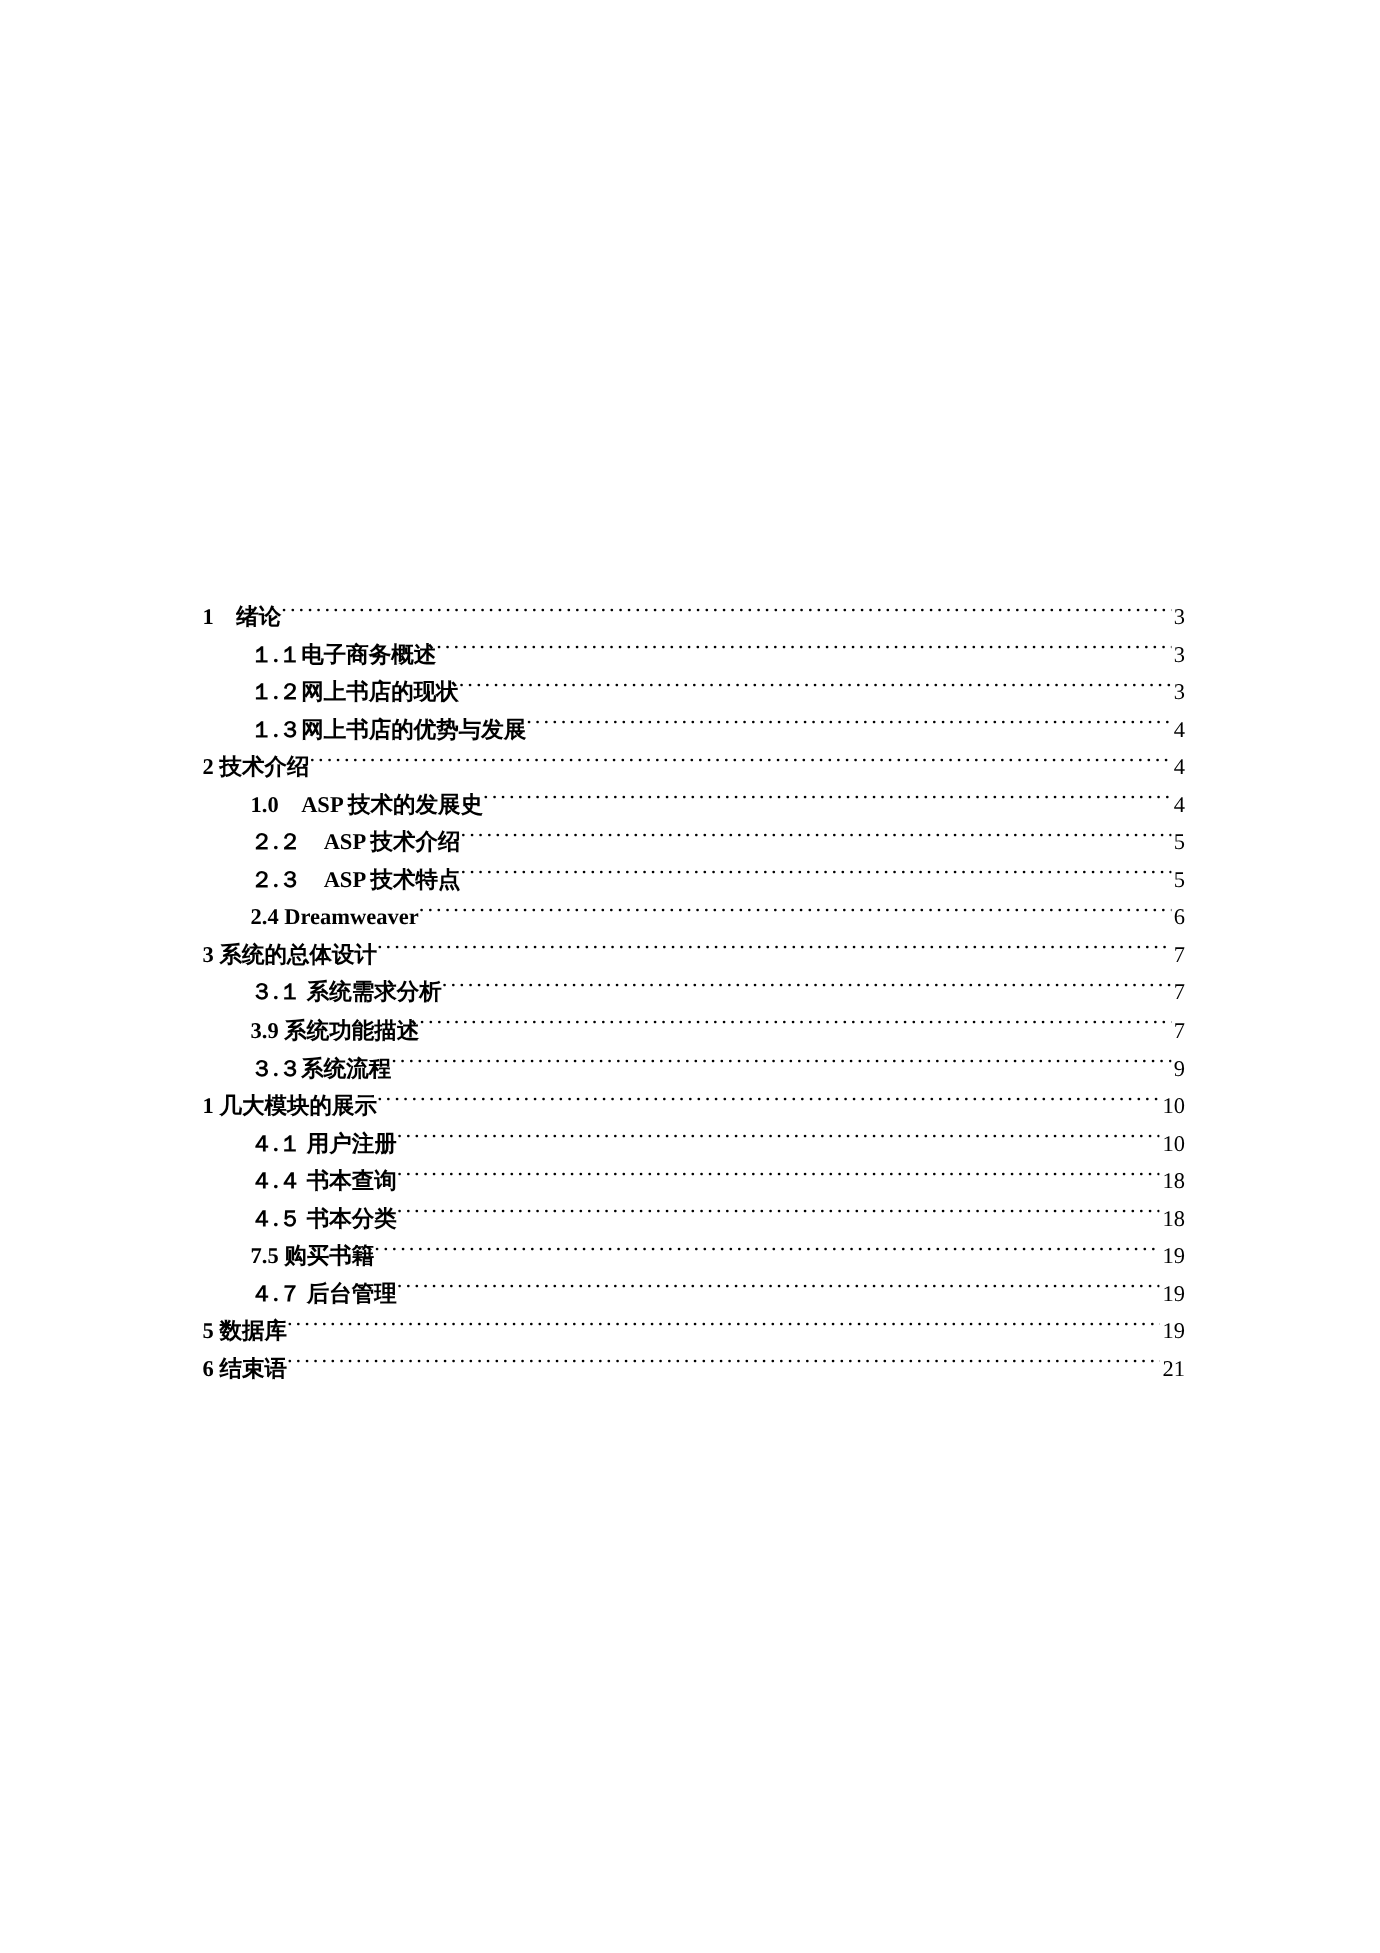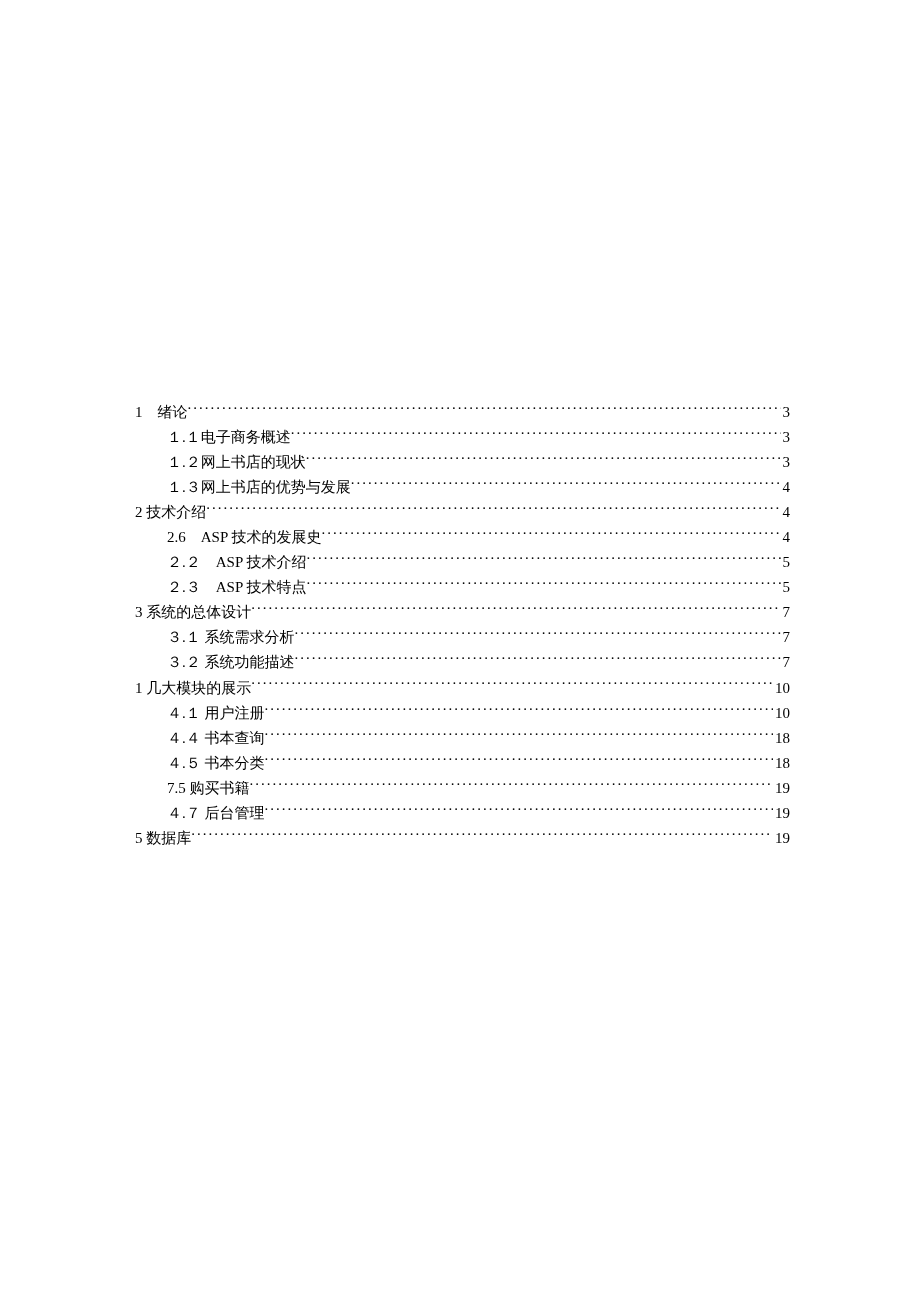--- a/index.html
+++ b/index.html
@@ -28,20 +28,21 @@
       margin-bottom: 0px;
     }
     .toc-entry.level-0 {
       padding-left: 0;
     }
     .toc-entry.level-1 {
       padding-left: 32px;
     }
     .toc-label {
       flex-shrink: 0;
+      font-weight: bold;
     }
     .toc-dots {
       flex: 1;
       overflow: hidden;
       position: relative;
       height: 1em;
     }
     .toc-dots::after {
       content: "........................................................................................................................................................................................................................................................";
       position: absolute;
@@ -78,48 +79,58 @@
       <span class="toc-label">１.３网上书店的优势与发展</span>
       <span class="toc-dots"></span>
       <span class="toc-page">4</span>
     </div>
     <div class="toc-entry level-0">
       <span class="toc-label">2 技术介绍</span>
       <span class="toc-dots"></span>
       <span class="toc-page">4</span>
     </div>
     <div class="toc-entry level-1">
-      <span class="toc-label">2.6　ASP 技术的发展史</span>
+      <span class="toc-label">1.0　ASP 技术的发展史</span>
       <span class="toc-dots"></span>
       <span class="toc-page">4</span>
     </div>
     <div class="toc-entry level-1">
       <span class="toc-label">２.２　ASP 技术介绍</span>
       <span class="toc-dots"></span>
       <span class="toc-page">5</span>
     </div>
     <div class="toc-entry level-1">
       <span class="toc-label">２.３　ASP 技术特点</span>
       <span class="toc-dots"></span>
       <span class="toc-page">5</span>
     </div>
+    <div class="toc-entry level-1">
+      <span class="toc-label">2.4 Dreamweaver </span>
+      <span class="toc-dots"></span>
+      <span class="toc-page">6</span>
+    </div>
     <div class="toc-entry level-0">
       <span class="toc-label">3  系统的总体设计</span>
       <span class="toc-dots"></span>
       <span class="toc-page">7</span>
     </div>
     <div class="toc-entry level-1">
       <span class="toc-label">３.１ 系统需求分析</span>
       <span class="toc-dots"></span>
       <span class="toc-page">7</span>
     </div>
     <div class="toc-entry level-1">
-      <span class="toc-label">３.２ 系统功能描述</span>
+      <span class="toc-label">3.9 系统功能描述</span>
       <span class="toc-dots"></span>
       <span class="toc-page">7</span>
+    </div>
+    <div class="toc-entry level-1">
+      <span class="toc-label">３.３系统流程</span>
+      <span class="toc-dots"></span>
+      <span class="toc-page">9</span>
     </div>
     <div class="toc-entry level-0">
       <span class="toc-label">1  几大模块的展示</span>
       <span class="toc-dots"></span>
       <span class="toc-page">10</span>
     </div>
     <div class="toc-entry level-1">
       <span class="toc-label">４.１ 用户注册</span>
       <span class="toc-dots"></span>
       <span class="toc-page">10</span>
@@ -142,13 +153,18 @@
     <div class="toc-entry level-1">
       <span class="toc-label">４.７ 后台管理</span>
       <span class="toc-dots"></span>
       <span class="toc-page">19</span>
     </div>
     <div class="toc-entry level-0">
       <span class="toc-label">5  数据库</span>
       <span class="toc-dots"></span>
       <span class="toc-page">19</span>
     </div>
+    <div class="toc-entry level-0">
+      <span class="toc-label">6 结束语</span>
+      <span class="toc-dots"></span>
+      <span class="toc-page">21</span>
+    </div>
   </div>
 
 </body></html>

